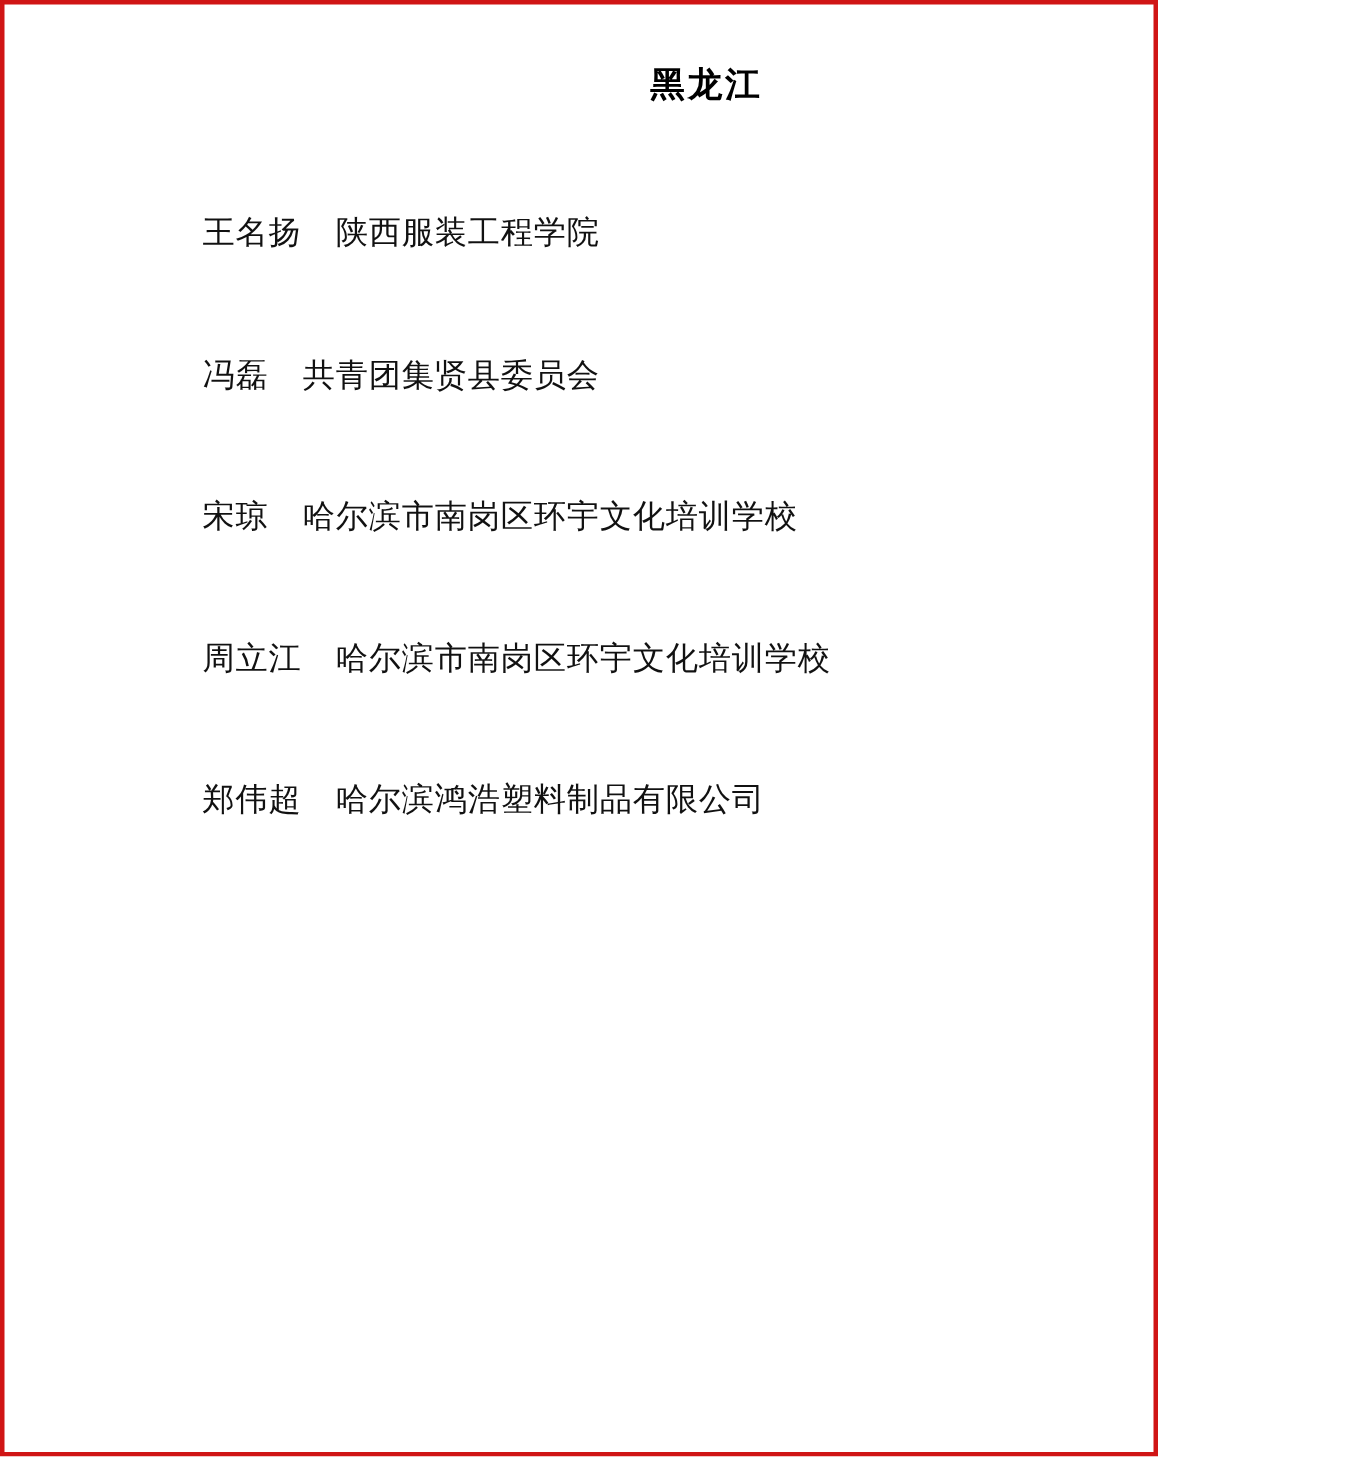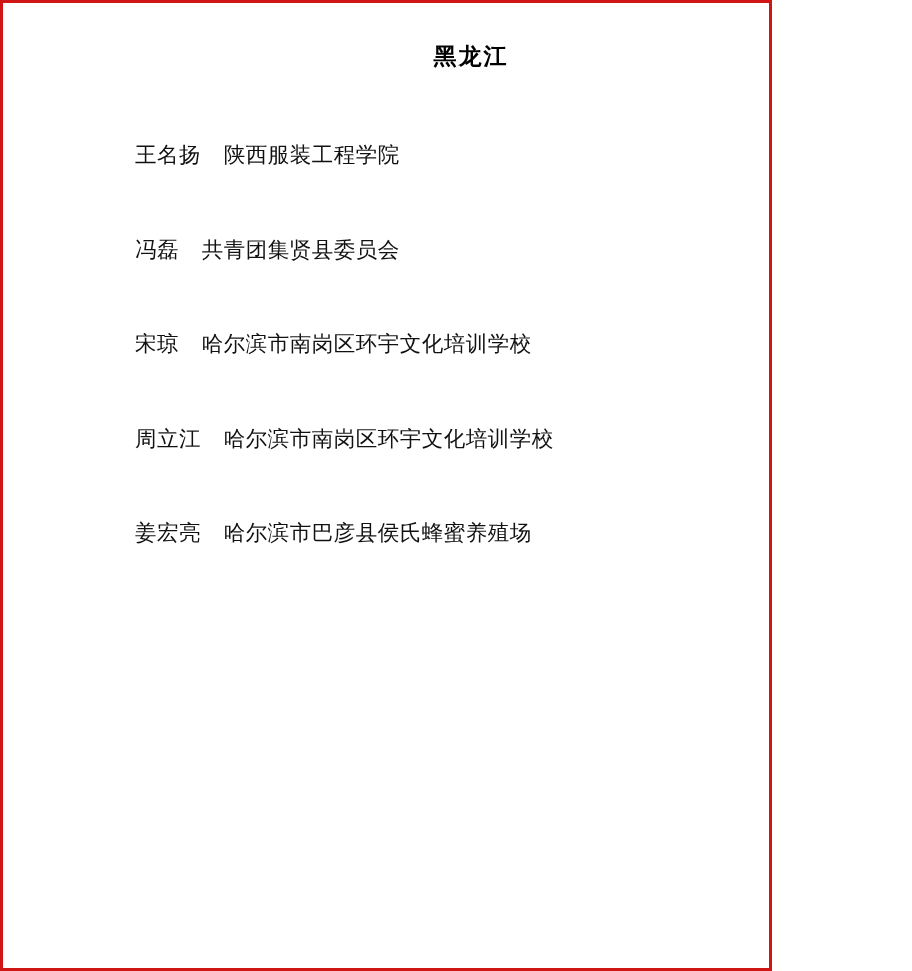--- a/index.html
+++ b/index.html
@@ -86,25 +86,25 @@
         <span>哈尔滨市南岗区环宇文化培训学校</span>
       </li>
 
       <li class="entry">
         <span>周立江</span>
         <span class="sep"></span>
         <span>哈尔滨市南岗区环宇文化培训学校</span>
       </li>
 
 
+      <li class="entry">
+        <span>郑伟超</span>
+        <span class="sep"></span>
+        <span>哈尔滨鸿浩塑料制品有限公司</span>
+      </li>
 
 
 
-      <li class="entry">
-        <span>姜宏亮</span>
-        <span class="sep"></span>
-        <span>哈尔滨市巴彦县侯氏蜂蜜养殖场</span>
-      </li>
 
 
     </ul>
   </div>
 </div>
 
 </body></html>

